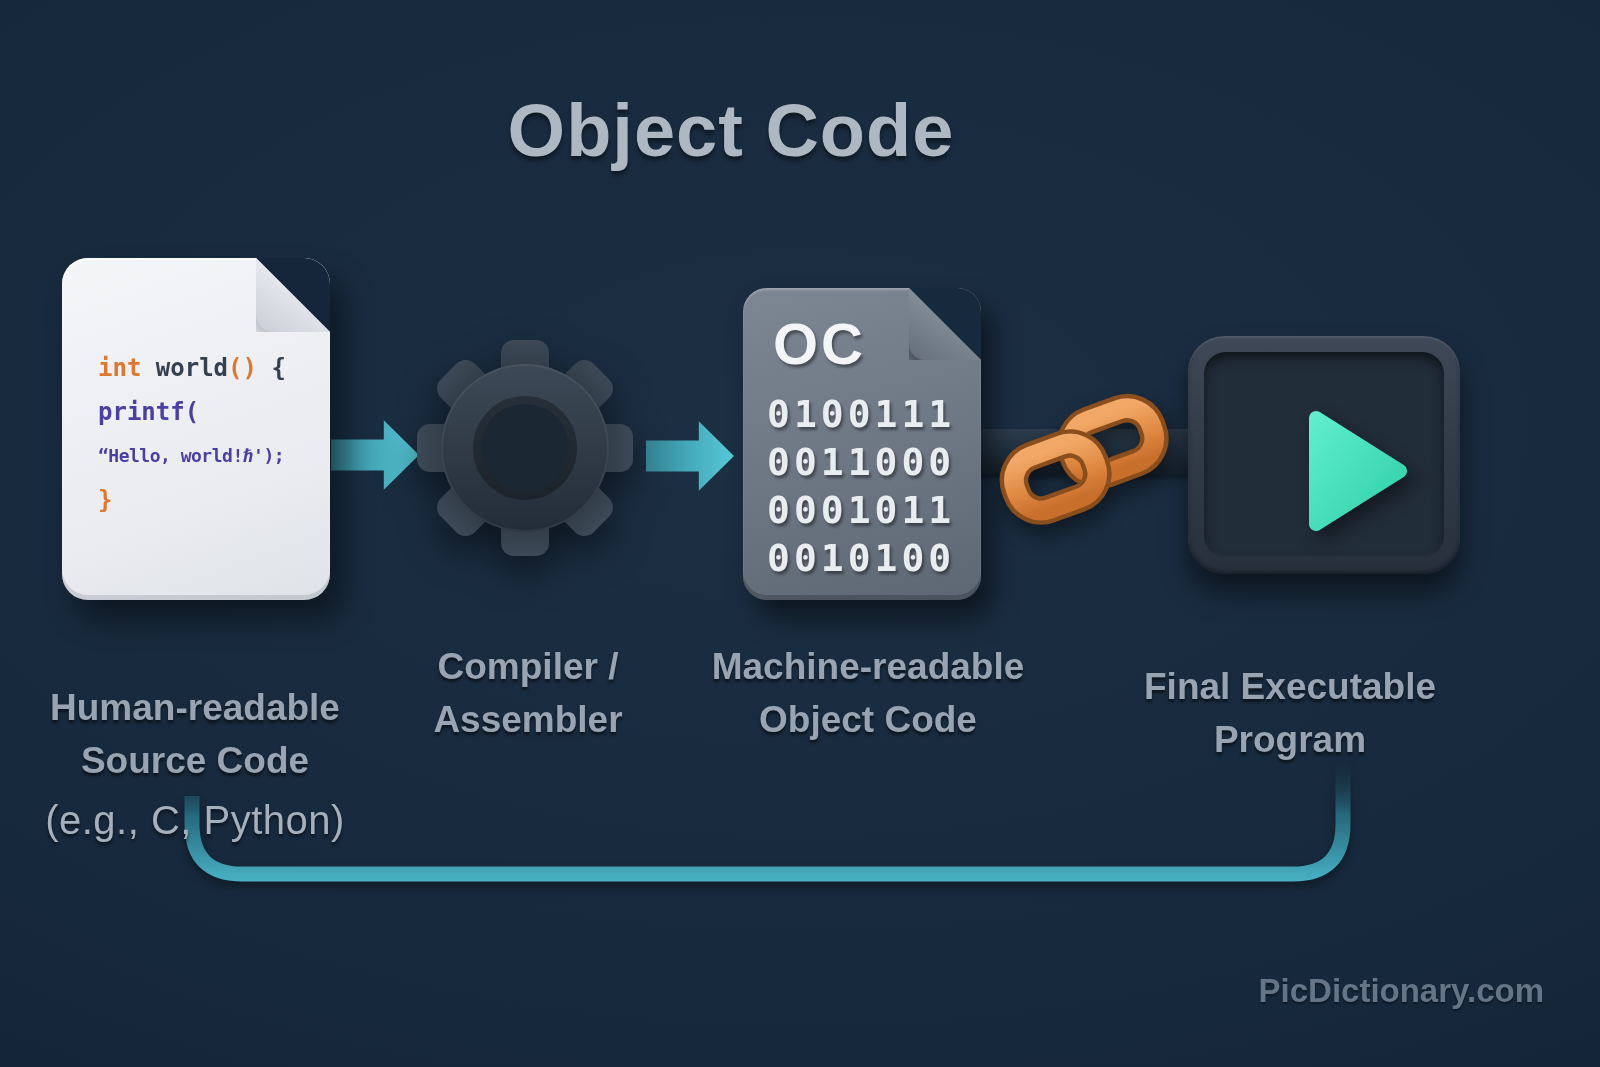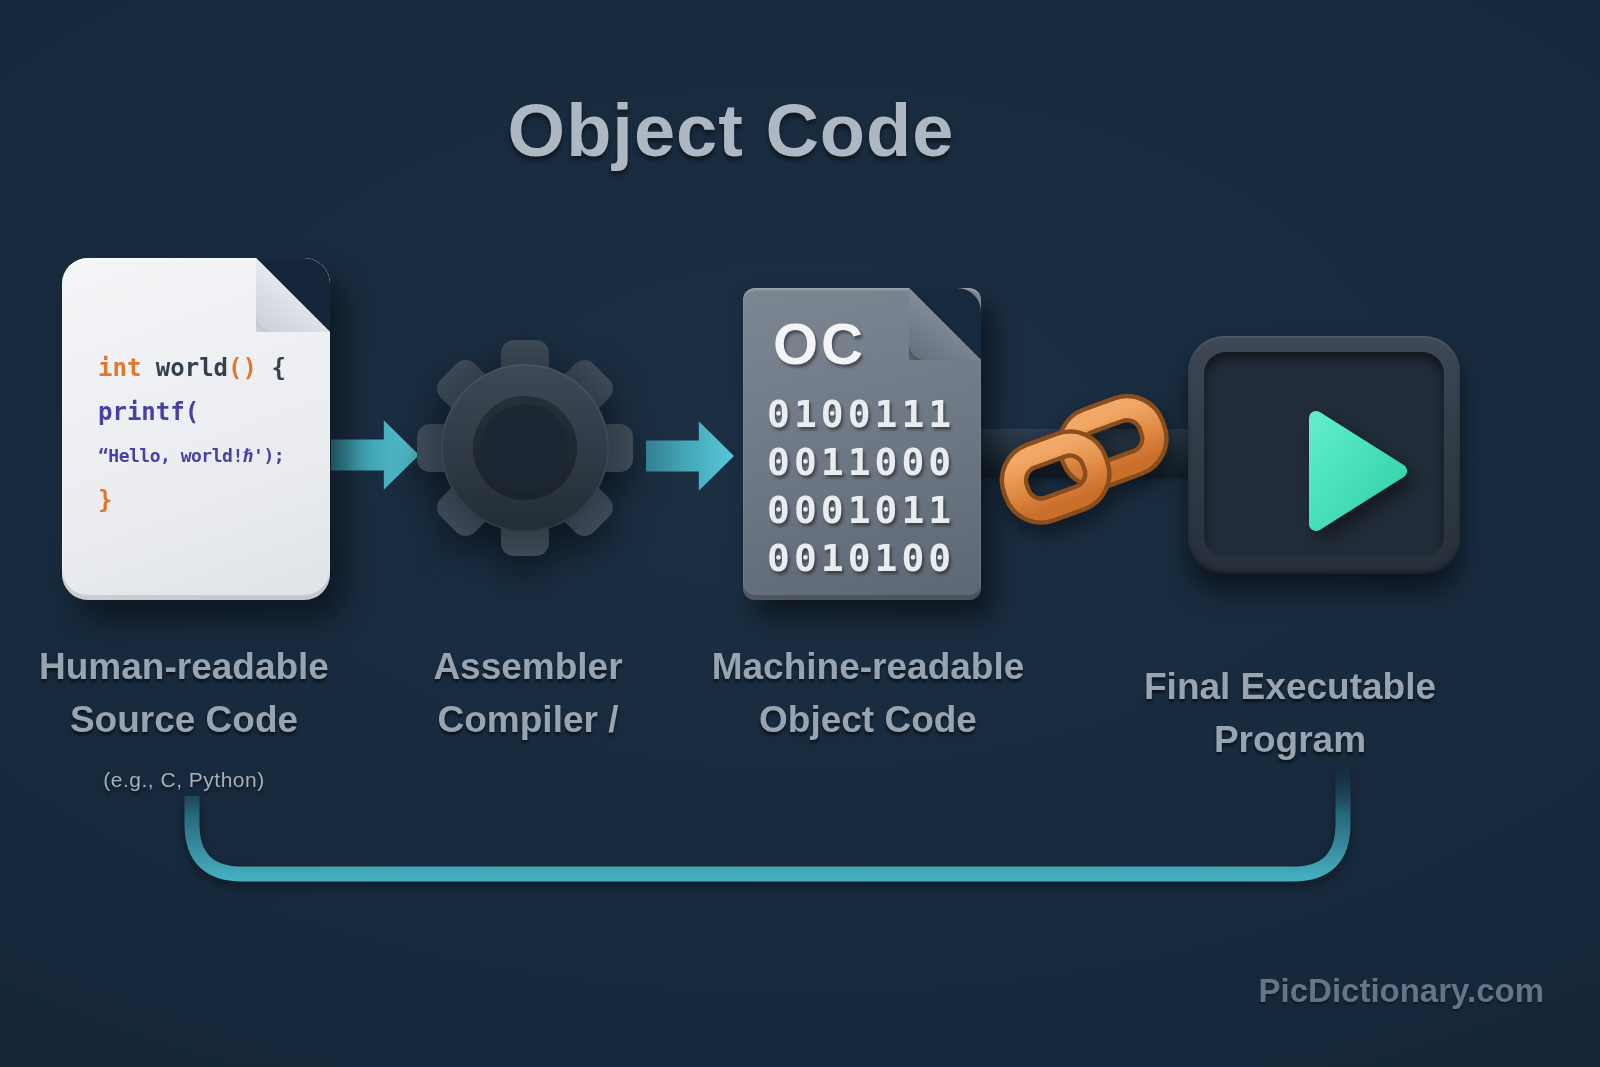--- a/index.html
+++ b/index.html
@@ -71,21 +71,21 @@
   .arrow-2{left:646px;top:419px;}
   
   .gear{
     position:absolute;left:415px;top:338px;width:220px;height:220px;z-index:2;
     filter:drop-shadow(0 16px 18px rgba(0,0,0,0.5));
   }
   
   .oc-doc{
     position:absolute;left:743px;top:288px;width:238px;height:312px;
     background:linear-gradient(165deg,#7d8693 0%,#6d7683 55%,#5d6773 100%);
-    border-radius:12px;z-index:3;
+    border-radius:24px;z-index:3;
     box-shadow:12px 18px 26px rgba(0,0,0,0.5), inset 0 2px 2px rgba(255,255,255,0.25), inset 0 -5px 0 rgba(0,0,0,0.2);
   }
   .oc-doc .notch{
     position:absolute;top:0;right:0;width:72px;height:72px;
     background:#17293c;clip-path:polygon(0 0,100% 0,100% 100%);
     border-top-right-radius:24px;
   }
   .oc-doc .flap{
     position:absolute;top:0;right:0;width:72px;height:72px;
     background:linear-gradient(215deg,#939ca8 10%,#79828f 60%,#646e7a 100%);
@@ -128,26 +128,26 @@
   .play{
     position:absolute;left:102px;top:56px;width:104px;height:126px;
     filter:drop-shadow(7px 9px 9px rgba(0,0,0,0.45));
   }
   
   .node-label{
     position:absolute;top:640px;text-align:center;
     font-size:37px;font-weight:700;line-height:53px;color:var(--label_text);
     text-shadow:0 3px 3px rgba(0,0,0,0.55);
   }
-  .lbl-source{left:4px;width:360px;}
+  .lbl-source{left:15px;width:360px;margin-top:41px;}
   .lbl-compiler{left:378px;width:300px;}
   .lbl-object{left:668px;width:400px;}
   .lbl-final{left:1110px;width:360px;margin-top:20px;}
   .sublabel{
-    margin-top:7px;font-size:21px;font-weight:400;letter-spacing:0.5px;color:#a5b0bc;
+    margin-top:7px;font-size:40px;font-weight:400;letter-spacing:0.5px;color:#a5b0bc;
     text-shadow:0 3px 3px rgba(0,0,0,0.5);
   }
   
   .u-connector{position:absolute;left:0;top:0;z-index:0;}
   
   .watermark{
     position:absolute;right:56px;top:972px;
     font-size:33px;font-weight:700;color:var(--watermark_text);
     text-shadow:0 2px 2px rgba(0,0,0,0.4);
   }
@@ -253,22 +253,22 @@
     </div>
   </div>
 
   <div class="node-label lbl-source">
     <div>Human-readable</div>
     <div>Source Code</div>
     <div class="sublabel">(e.g., C, Python)</div>
   </div>
 
   <div class="node-label lbl-compiler">
+    <div>Compiler /</div>
     <div>Assembler</div>
-    <div>Compiler /</div>
   </div>
 
   <div class="node-label lbl-object">
     <div>Machine-readable</div>
     <div>Object Code</div>
   </div>
 
   <div class="node-label lbl-final">
     <div>Final Executable</div>
     <div>Program</div>

